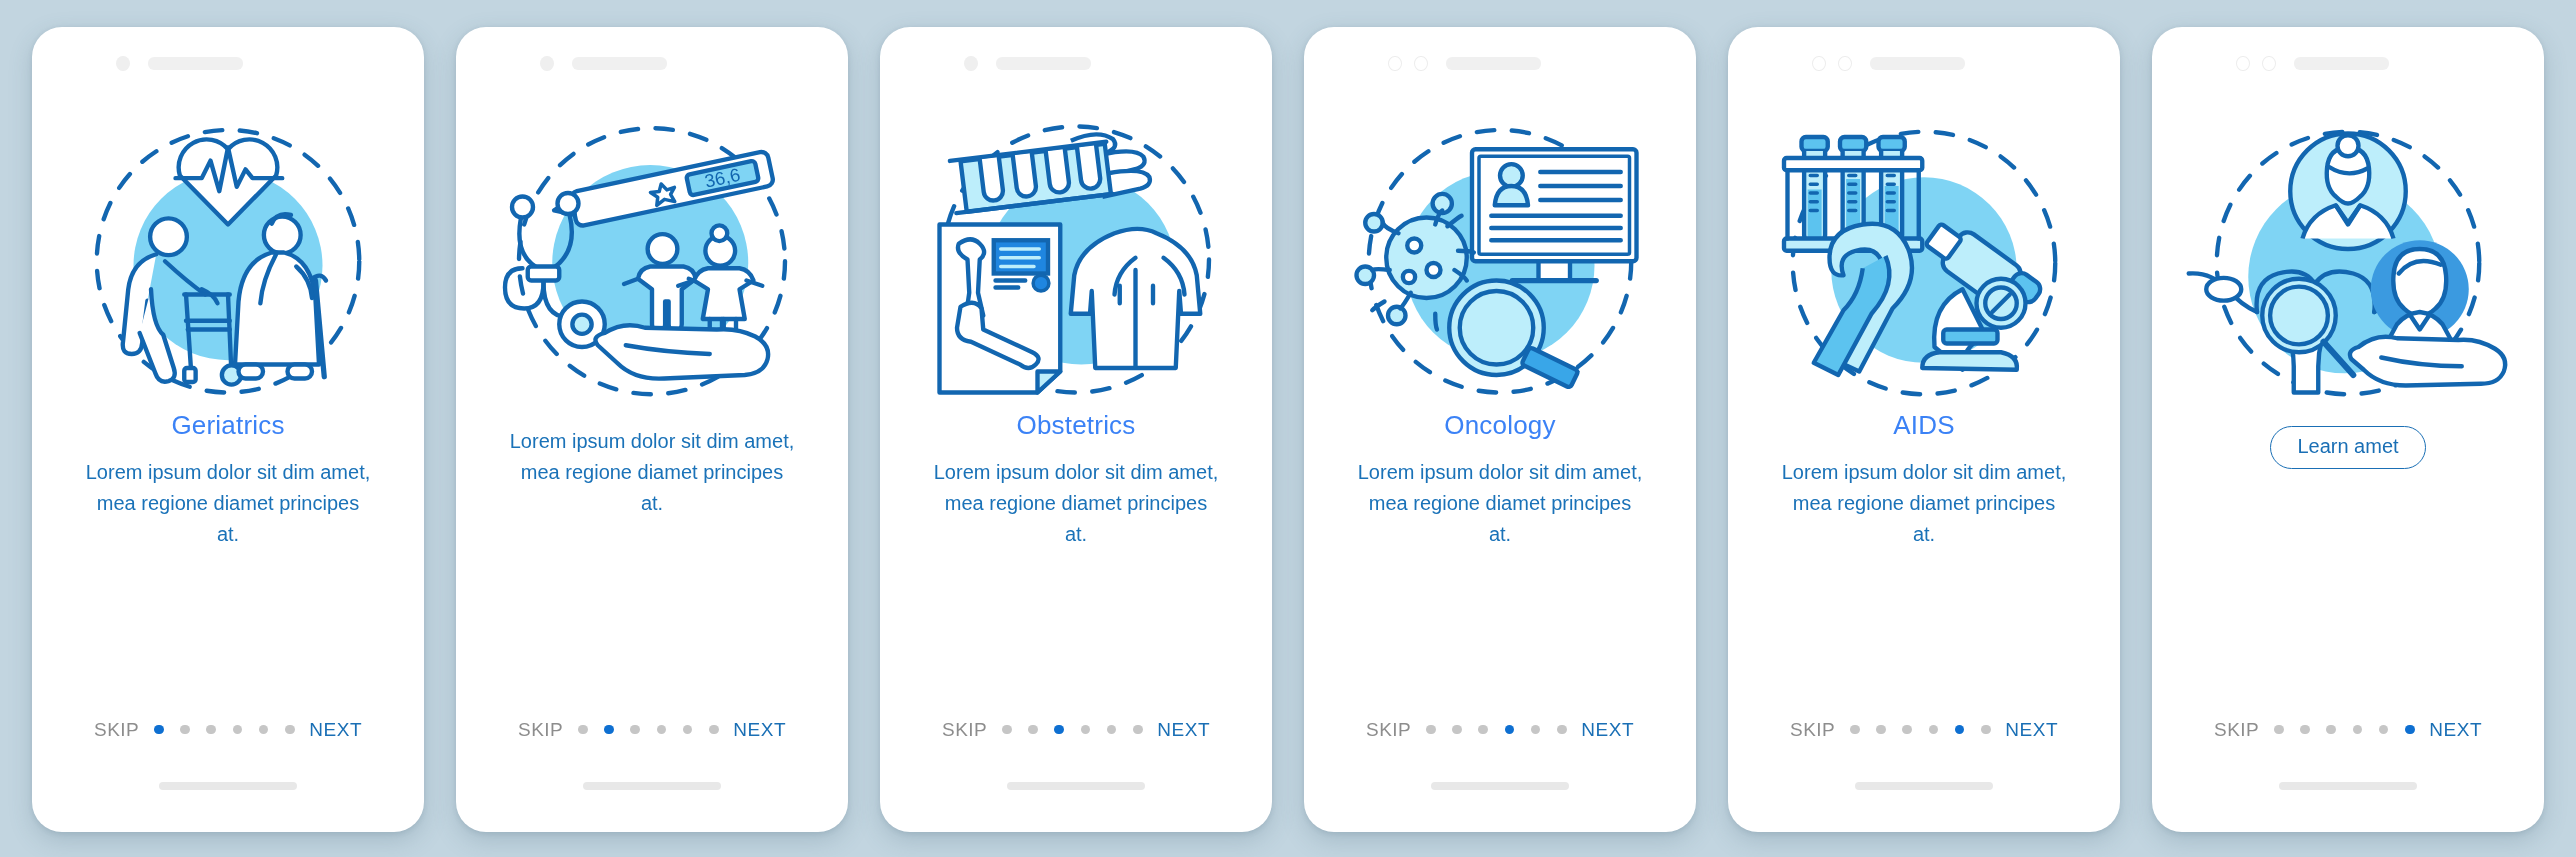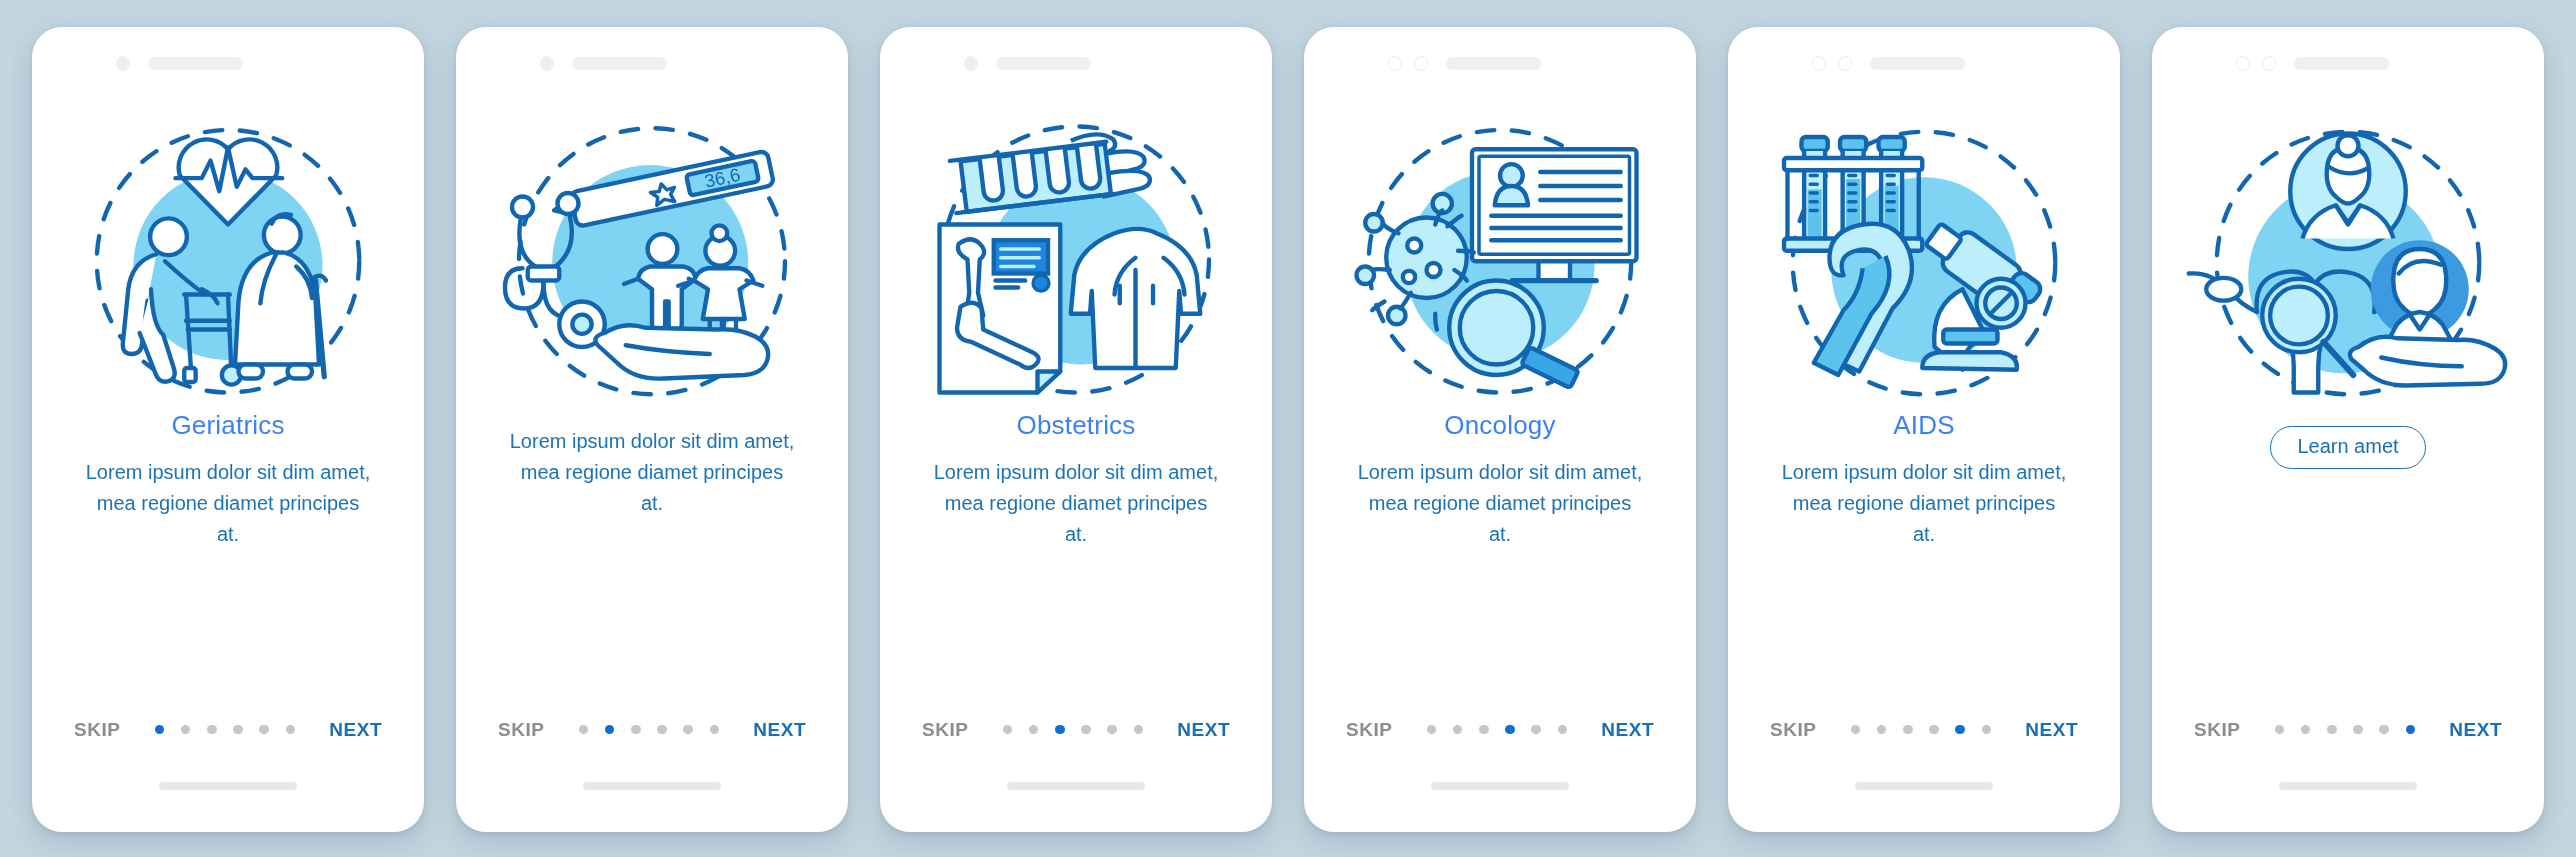--- a/index.html
+++ b/index.html
@@ -95,22 +95,21 @@
   }
   
   .nav {
     position: absolute;
     left: 0; right: 0;
     bottom: 91px;
     display: flex;
     align-items: center;
     justify-content: center;
     gap: 0;
-    padding: 0 42px;
-    font-weight: bold;
+    padding: 0 62px;
   }
   .skip {
     color: #8d8d8d;
     font-size: 19px;
     letter-spacing: 0.5px;
     flex: 0 0 auto;
   }
   .dots {
     flex: 1 1 auto;
     display: flex;

